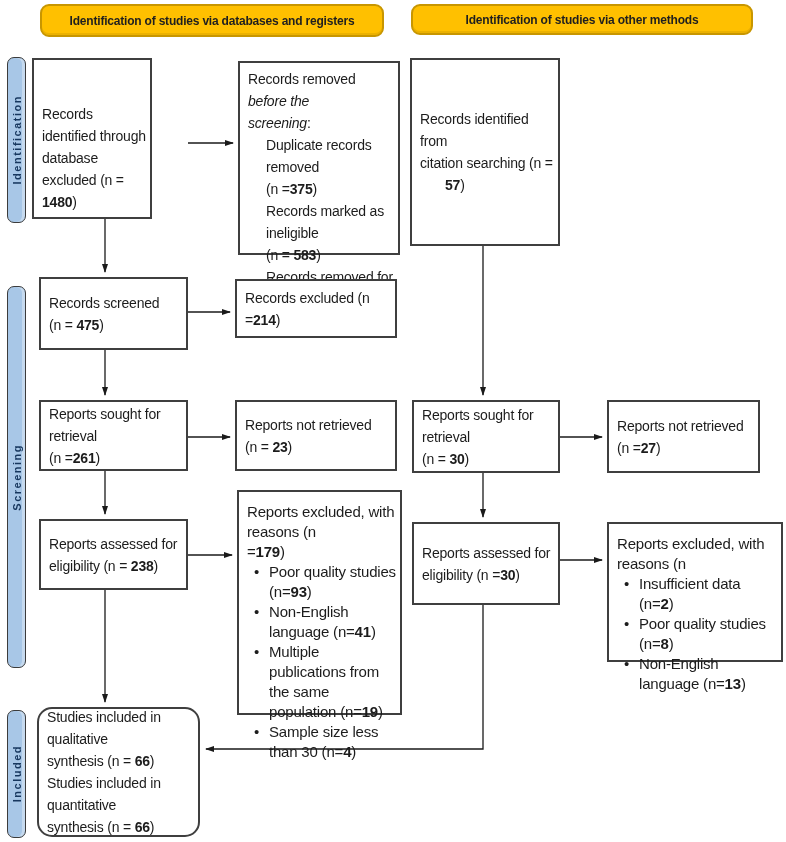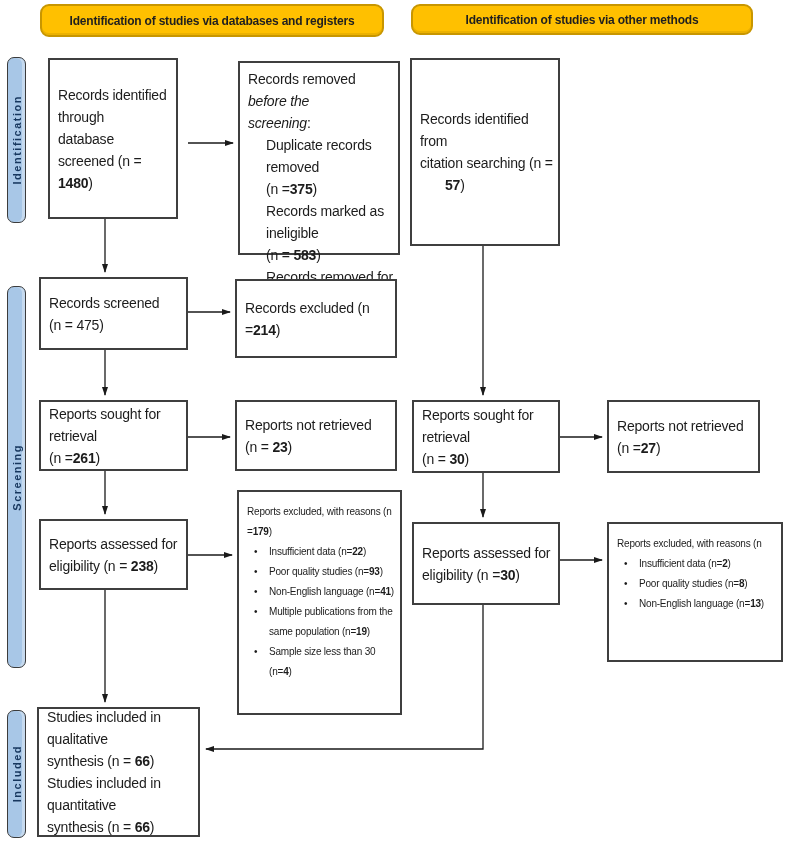--- a/index.html
+++ b/index.html
@@ -56,21 +56,21 @@
     line-height: 22px;
     letter-spacing: -0.2px;
     padding: 4px 4px 4px 8px;
     display: flex;
     flex-direction: column;
     justify-content: center;
   }
   .box.top { justify-content: flex-start; }
   .box.pad-t5  { padding-top: 5px; }
   .box.pad-t10 { padding-top: 10px; }
-  .box.compact { font-size: 10px; line-height: 20px; }
+  .box.compact { font-size: 15px; line-height: 20px; }
   .indent { padding-left: 18px; }
   .bullet { position: relative; padding-left: 22px; }
   .bullet::before { content: "\2022"; position: absolute; left: 7px; }
   svg.arrows {
     position: absolute;
     left: 0; top: 0;
     width: 786px; height: 842px;
     pointer-events: none;
   }
   svg.arrows line, svg.arrows polyline {
@@ -111,65 +111,64 @@
     <line x1="105" y1="471" x2="105" y2="514" marker-end="url(#ah)"></line>
     <line x1="188" y1="555" x2="232" y2="555" marker-end="url(#ah)"></line>
     <line x1="105" y1="590" x2="105" y2="702" marker-end="url(#ah)"></line>
     <line x1="483" y1="218" x2="483" y2="395" marker-end="url(#ah)"></line>
     <line x1="560" y1="437" x2="602" y2="437" marker-end="url(#ah)"></line>
     <line x1="483" y1="473" x2="483" y2="517" marker-end="url(#ah)"></line>
     <line x1="560" y1="560" x2="602" y2="560" marker-end="url(#ah)"></line>
     <polyline points="483,605 483,749 206,749" marker-end="url(#ah)"></polyline>
   </svg>
 
-  <div class="box" style="left:48px; top:58px; width:130px; height:161px;">
+  <div class="box" style="left:32px; top:58px; width:120px; height:161px;justify-content:flex-end;">
       <div><span>Records identified through</span></div>
-      <div><span>database screened (n =</span></div>
+      <div><span>database excluded (n =</span></div>
       <div><span style="font-weight: bold;">1480</span><span>)</span></div>
     </div>
   <div class="box" style="left:39px; top:277px; width:149px; height:73px;">
       <div><span>Records screened</span></div>
-      <div><span>(n = </span><span style="font-weight: normal; text-align: right;">475</span><span>)</span></div>
+      <div><span>(n = </span><span style="font-weight: bold; text-align: right;">475</span><span>)</span></div>
     </div>
   <div class="box" style="left:39px; top:400px; width:149px; height:71px;">
       <div><span>Reports sought for retrieval</span></div>
       <div><span>(n =</span><span style="font-weight: bold;">261</span><span>)</span></div>
     </div>
   <div class="box" style="left:39px; top:519px; width:149px; height:71px;">
       <div><span>Reports assessed for</span></div>
       <div><span>eligibility (n = </span><span style="font-weight: bold;">238</span><span>)</span></div>
     </div>
-  <div class="box" style="left:37px; top:707px; width:163px; height:130px;">
+  <div class="box" style="left:37px; top:707px; width:163px; height:130px;border-radius:15px;">
       <div><span>Studies included in qualitative</span></div>
       <div><span>synthesis (n = </span><span style="font-weight: bold;">66</span><span>)</span></div>
       <div><span>Studies included in quantitative</span></div>
       <div><span>synthesis (n = </span><span style="font-weight: bold;">66</span><span>)</span></div>
     </div>
 
   <div class="box top pad-t5" style="left:238px; top:61px; width:162px; height:194px;">
       <div><span>Records removed </span><span style="font-style: italic;">before the</span></div>
       <div><span style="font-style: italic;">screening</span><span>:</span></div>
       <div class="indent"><span>Duplicate records removed</span></div>
       <div class="indent"><span> (n =</span><span style="font-weight: bold;">375</span><span>)</span></div>
       <div class="indent"><span>Records marked as ineligible</span></div>
       <div class="indent"><span>(n = </span><span style="font-weight: bold;">583</span><span>)</span></div>
       <div class="indent"><span>Records removed for other</span></div>
       <div class="indent"><span>reasons (n = </span><span style="font-weight: bold; text-align: right;">47</span><span>)</span></div>
     </div>
-  <div class="box" style="left:235px; top:279px; width:162px; height:79px;">
+  <div class="box" style="left:235px; top:279px; width:162px; height:59px;">
       <div><span>Records excluded (n =</span><span style="font-weight: bold;">214</span><span>)</span></div>
     </div>
   <div class="box" style="left:235px; top:400px; width:162px; height:71px;">
       <div><span>Reports not retrieved</span></div>
       <div><span>(n = </span><span style="font-weight: bold;">23</span><span>)</span></div>
     </div>
   <div class="box top pad-t10 compact" style="left:237px; top:490px; width:165px; height:225px;">
       <div><span>Reports excluded, with reasons (n</span></div>
       <div><span>=</span><span style="font-weight: bold; margin-top: 14px;">179</span><span>)</span></div>
-      <div class="bullet"><span>Insufficient data (n=</span><span style="font-weight: bold;">22</span><span>)</span></div>
       <div class="bullet"><span>Poor quality studies (n=</span><span style="font-weight: bold; margin-top: 8px;">93</span><span>)</span></div>
       <div class="bullet"><span>Non-English language (n=</span><span style="font-weight: bold;">41</span><span>)</span></div>
       <div class="bullet"><span>Multiple publications from the same population (n=</span><span style="font-weight: bold;">19</span><span>)</span></div>
       <div class="bullet"><span>Sample size less than 30 (n=</span><span style="font-weight: bold;">4</span><span>)</span></div>
     </div>
 
   <div class="box" style="left:410px; top:58px; width:150px; height:188px;">
       <div><span>Records identified from</span></div>
       <div><span>citation searching (n = </span><span style="font-weight: bold; margin-left: 25px;">57</span><span>)</span></div>
     </div>

